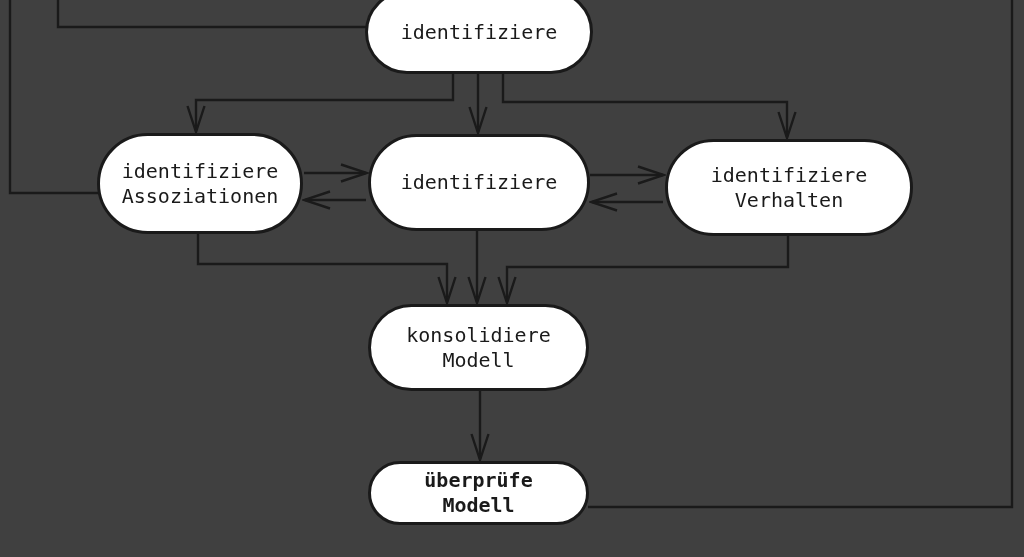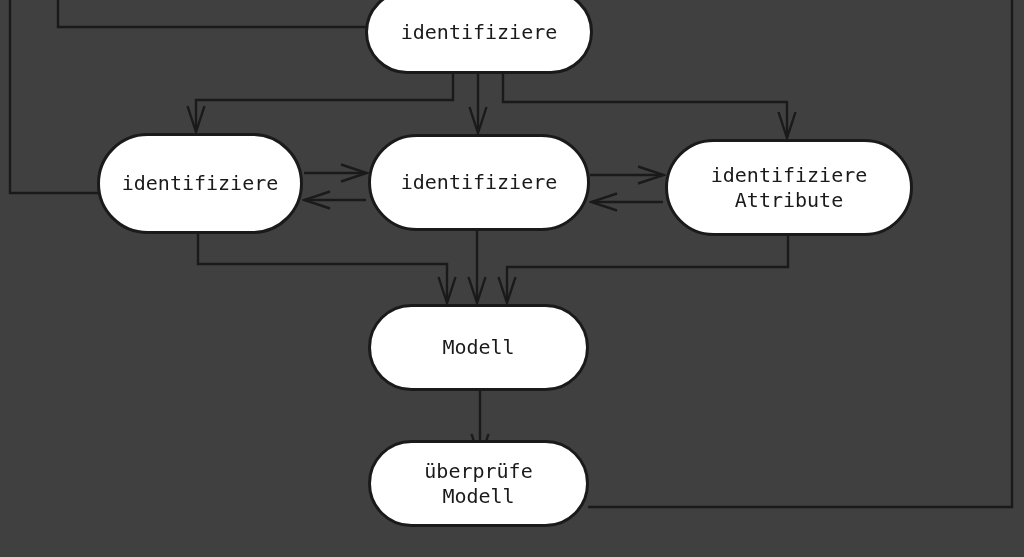--- a/index.html
+++ b/index.html
@@ -73,33 +73,35 @@
       <polyline points="480,390 480,459" marker-end="url(#arrowhead)"></polyline>
     </g>
   </svg>
 
   <div class="node" style="left:365px; top:-10px; width:228px; height:84px; border-radius:42px;">
     <span>identifiziere</span>
   </div>
 
   <div class="node" style="left:97px; top:133px; width:206px; height:101px; border-radius:51px;">
     <span>identifiziere</span>
+    <span>Assoziationen</span>
   </div>
 
   <div class="node" style="left:368px; top:134px; width:222px; height:97px; border-radius:49px;">
     <span>identifiziere</span>
   </div>
 
   <div class="node" style="left:665px; top:139px; width:248px; height:97px; border-radius:49px;">
     <span>identifiziere</span>
-    <span>Attribute</span>
+    <span>Verhalten</span>
   </div>
 
   <div class="node" style="left:368px; top:304px; width:221px; height:87px; border-radius:44px;">
+    <span>konsolidiere</span>
     <span>Modell</span>
   </div>
 
-  <div class="node" style="left:368px; top:440px; width:221px; height:87px; border-radius:44px;">
+  <div class="node" style="left:368px; top:461px; width:221px; height:64px; border-radius:44px;font-weight:bold;">
     <span>überprüfe</span>
     <span>Modell</span>
   </div>
 
 </div>
 
 </body></html>

